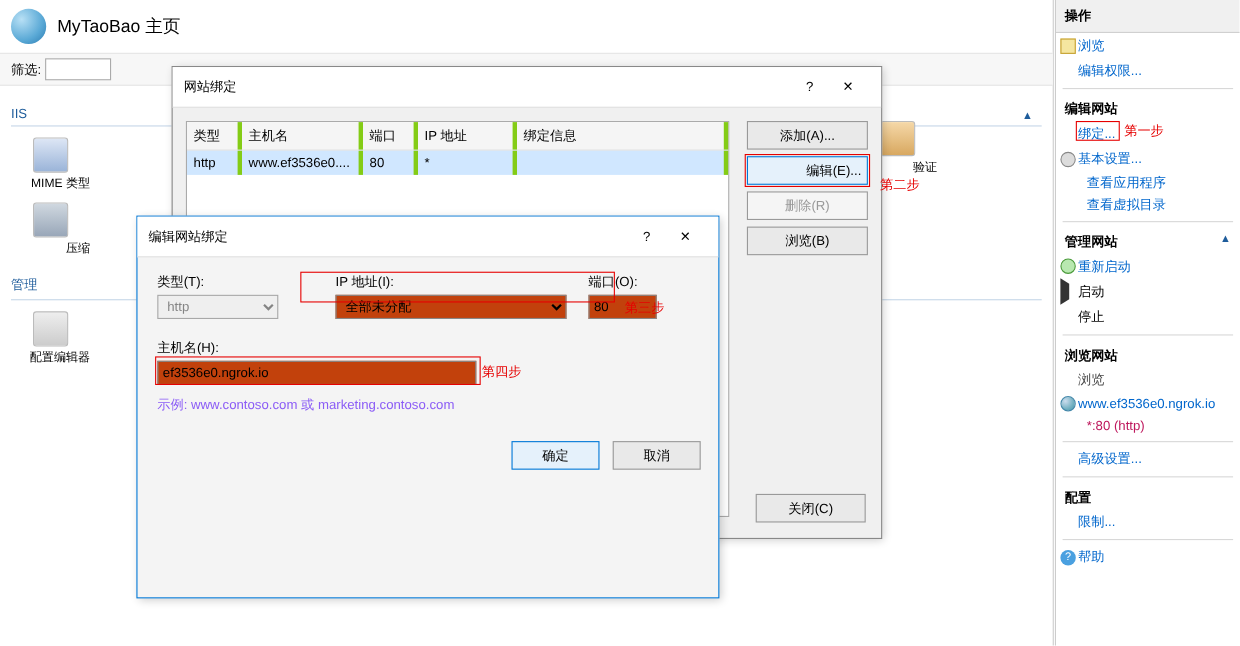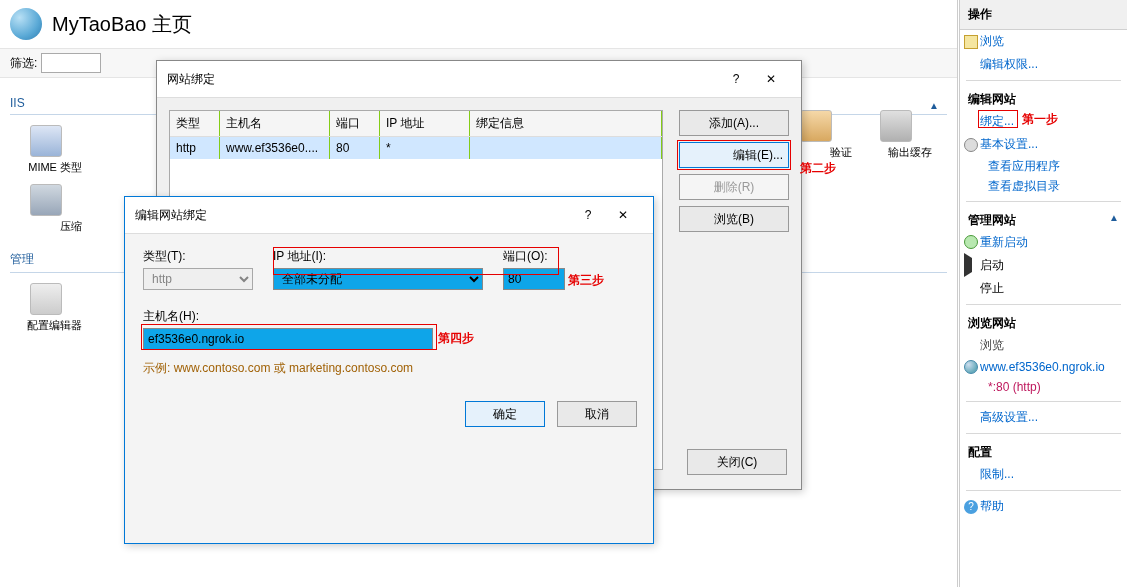--- a/index.html
+++ b/index.html
@@ -3,21 +3,21 @@
 <meta charset="utf-8">
 <style>
 * { box-sizing: border-box; margin: 0; padding: 0; }
 body { font-family: "Microsoft YaHei", Tahoma, Arial, sans-serif; font-size: 12px; color: #000; background: #fff; width: 1127px; height: 587px; overflow: hidden; position: relative; }
 .main-area { position: absolute; left: 0; top: 0; width: 958px; height: 587px; border-right: 1px solid #ccc; }
 .actions-pane { position: absolute; right: 0; top: 0; width: 168px; height: 587px; border-left: 1px solid #ccc; background: #fff; }
 
 
 .header { display: flex; align-items: center; padding: 8px 10px; }
 .header .globe { width: 32px; height: 32px; margin-right: 10px; border-radius: 50%; background: radial-gradient(circle at 30% 30%, #b8e0f5, #5aa9d6 60%, #2a7ab0); position: relative; }
-.header h1 { font-size: 20px; font-weight: normal; }
+.header h1 { font-size: 16px; font-weight: normal; }
 
 
 .filter-bar { display: flex; align-items: center; padding: 4px 10px; border-top: 1px solid #e5e5e5; border-bottom: 1px solid #e5e5e5; background: #f7f7f7; height: 30px; }
 .filter-bar label { margin-right: 4px; }
 .filter-input { width: 60px; height: 20px; border: 1px solid #aaa; }
 
 
 .content { padding: 10px; }
 .group-header { color: #1e5c9b; font-size: 12px; margin: 8px 0 4px 0; }
 .group-rule { border-top: 1px solid #c5d6e8; margin-bottom: 10px; }
@@ -27,50 +27,50 @@
 .feature .flabel { font-size: 11px; line-height: 1.2; }
 
 
 .actions-pane .ap-header { font-weight: bold; padding: 6px 8px; border-bottom: 1px solid #d0d0d0; background: #f0f0f0; }
 .ap-section-title { font-weight: bold; padding: 6px 8px 2px; }
 .ap-item { display: flex; align-items: center; padding: 3px 8px 3px 20px; color: #0066cc; cursor: pointer; position: relative; }
 .ap-item.black { color: #000; }
 .ap-item .ap-icon { position: absolute; left: 4px; width: 14px; height: 14px; }
 .ap-sub { padding-left: 28px; color: #0066cc; cursor: pointer; line-height: 1.7; }
 .ap-sep { border-top: 1px solid #d8d8d8; margin: 4px 6px; }
-.annot { color: #e60000; font-size: 12px; position: absolute; font-weight: bold; }
+.annot { color: #e60000; font-size: 12px; position: absolute; }
 .red-box { border: 1px solid #e60000; position: absolute; pointer-events: none; }
 
 
 .dlg { position: absolute; background: #f0f0f0; border: 1px solid #888; box-shadow: 2px 2px 8px rgba(0,0,0,0.2); }
 .dlg-title { display: flex; align-items: center; padding: 6px 10px; background: #fff; border-bottom: 1px solid #ddd; }
 .dlg-title .t { flex: 1; }
 .dlg-close { width: 40px; height: 24px; text-align: center; line-height: 24px; cursor: pointer; }
 .dlg-body { padding: 12px; display: flex; gap: 16px; }
 .bindings-list { flex: 1; background: #fff; border: 1px solid #aaa; min-height: 360px; }
 .bl-head, .bl-row { display: flex; }
 .bl-head { background: #f5f5f5; border-bottom: 1px solid #ddd; }
-.bl-head div, .bl-row div { padding: 4px 6px; border-right: 1px solid #84cc16; }
+.bl-head div, .bl-row div { padding: 4px 6px; border-right: 4px solid #84cc16; }
 .bl-row { background: #d0e7ff; }
 .col-type { width: 50px; } .col-host { width: 110px; } .col-port { width: 50px; } .col-ip { width: 90px; } .col-info { flex: 1; }
 .btn-col { width: 110px; display: flex; flex-direction: column; gap: 6px; }
 .btn { height: 26px; border: 1px solid #999; background: #e9e9e9; cursor: pointer; font-size: 12px; }
 .btn:disabled { color: #999; background: #f5f5f5; }
 .btn.highlight { border: 1px solid #0078d7; background: #e5f1fb; }
 
 
 .dlg-edit { border: 1px solid #0078d7; }
 .dlg-edit .dlg-title { justify-content: space-between; }
 .help-q { width: 30px; text-align: center; cursor: pointer; }
 .edit-body { padding: 14px 18px; }
 .fr { display: flex; gap: 20px; margin-bottom: 4px; }
 .fc label { display: block; margin-bottom: 3px; }
-.sel, .txt { height: 22px; border: 1px solid #888; background: #0ea5e9; padding: 0 4px; font-size: 12px; }
+.sel, .txt { height: 22px; border: 1px solid #888; background: #c2410c; padding: 0 4px; font-size: 12px; }
 .sel:disabled { background: #eee; color: #555; }
-.example { margin-top: 10px; color: #a16207; }
+.example { margin-top: 10px; color: #8b5cf6; }
 .dlg-buttons { display: flex; justify-content: flex-end; gap: 12px; padding: 10px 16px 14px; }
 .dlg-buttons .btn { width: 80px; }
 .btn.primary { border: 1px solid #0078d7; background: #e5f1fb; }
 
 
 .i-browse { background: #f5e6a0; border: 1px solid #c5a030; }
 .i-gear { background: #dcdcdc; border: 1px solid #888; border-radius: 50%; }
 .i-restart { background: #b8e8b0; border: 1px solid #4a9a3a; border-radius: 50%; }
 .i-play { width: 0; height: 0; border-left: 8px solid #333; border-top: 5px solid transparent; border-bottom: 5px solid transparent; margin-top: 2px; }
 .i-stop { width: 10px; height: 10px; background: #333; }
@@ -119,24 +119,20 @@
         <div class="ficon" style="background:linear-gradient(#eee,#ccc);"></div>
         <div class="flabel">配置编辑器</div>
       </div>
     </div>
   </div>
 
   <div style="position:absolute; left:780px; top:110px; display:flex; gap:8px;">
     <div class="feature">
       <div class="ficon" style="background:linear-gradient(#f5d8a8,#d8a860);"></div>
       <div class="flabel">验证</div>
-    </div>
-    <div class="feature">
-      <div class="ficon" style="background:linear-gradient(#e0e0e0,#b0b0b0);"></div>
-      <div class="flabel">输出缓存</div>
     </div>
   </div>
 </div>
 
 <div class="actions-pane">
   <div class="ap-header">操作</div>
 
   <div class="ap-item">
     <span class="ap-icon i-browse"></span>
     <span>浏览</span>
@@ -251,21 +247,21 @@
     <span class="dlg-close">✕</span>
   </div>
   <div class="edit-body">
     <div class="fr">
       <div class="fc" style="width:110px;">
         <label>类型(T):</label>
         <select class="sel" style="width:110px;" disabled="">
           <option>http</option>
         </select>
       </div>
-      <div class="fc" style="width:210px; position:relative;">
+      <div class="fc" style="width:210px; position:relative;margin-left:32px;">
         <label>IP 地址(I):</label>
         <select class="sel" style="width:210px;">
           <option>全部未分配</option>
         </select>
       </div>
       <div class="fc" style="width:62px; position:relative;">
         <label>端口(O):</label>
         <input class="txt" style="width: 62px;" value="80">
       </div>
     </div>

